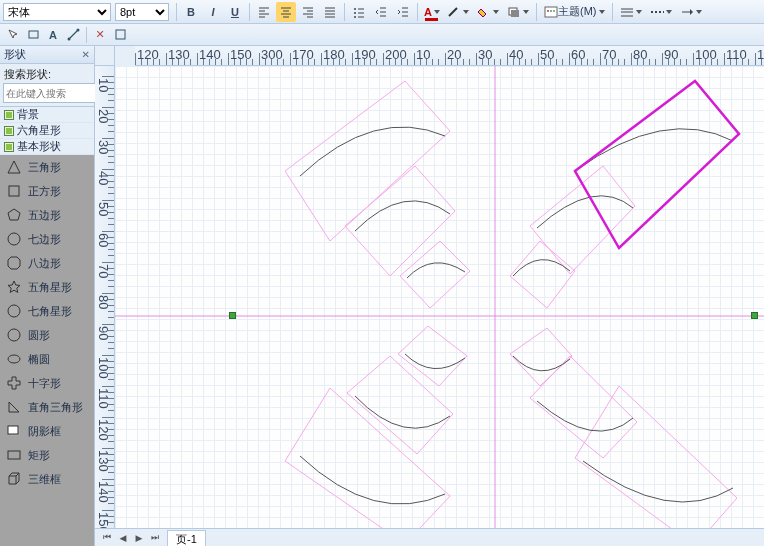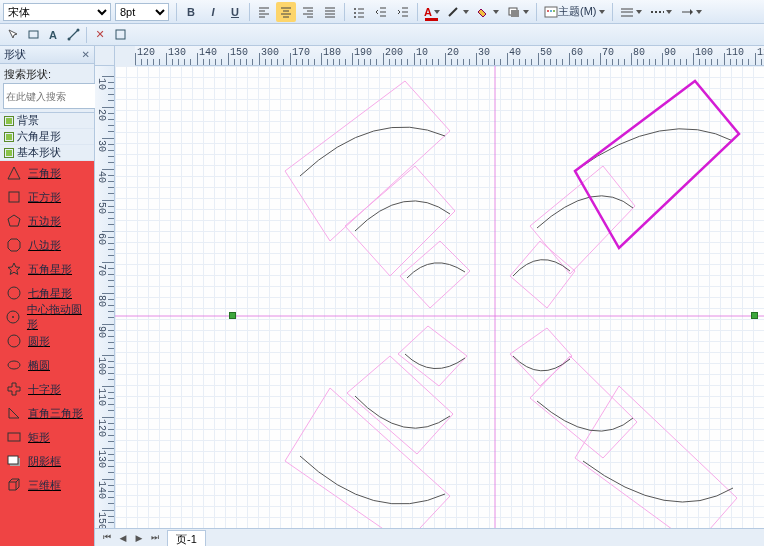--- a/index.html
+++ b/index.html
@@ -59,36 +59,36 @@
 .sidebar { width:95px; display:flex; flex-direction:column; background:#e6eef7; border-right:1px solid #b3c8df; }
 .side-header {
   height:18px; background:linear-gradient(#eaf2fb,#d6e3f2);
   border-bottom:1px solid #b5c9e0;
   display:flex; align-items:center; padding:0 4px;
   font-size:11px; color:#20314e; position:relative;
 }
 .side-close { position:absolute; right:4px; font-size:10px; color:#5b6d85; cursor:pointer; }
 .search-label { font-size:11px; padding:3px 4px 1px; color:#222; }
 .search-row { display:flex; padding:0 3px 3px; gap:2px; }
-.search-input { flex:1; height:26px; font-size:10px; border:1px solid #a9bfd6; padding:0 2px; }
+.search-input { flex:1; height:20px; font-size:10px; border:1px solid #a9bfd6; padding:0 2px; }
 .search-go { width:18px; height:18px; background:#6da33a; color:#fff; display:flex;align-items:center;justify-content:center; font-size:11px; cursor:pointer; }
 .cat-list { border-top:1px solid #b5c9e0; }
 .cat-item { display:flex; align-items:center; height:16px; padding:0 4px; font-size:11px; color:#1a2a45; border-bottom:1px solid #dce6f2; cursor:pointer; }
 .cat-icon { width:10px;height:10px; border:1px solid #5a8a2a; margin-right:3px; position:relative; }
 .cat-icon::before { content:""; position:absolute; inset:1px; background:#8bc34a; }
-.shape-list { flex:1; overflow-y:auto; background:#ef4444;text-decoration:underline; }
+.shape-list { flex:1; overflow-y:auto; background:#a3a3a3; }
 .shape-item { display:flex; align-items:center; height:24px; padding:0 5px; font-size:11px; color:#1a2a45; cursor:pointer; }
 .shape-glyph { width:18px; height:18px; margin-right:5px; display:flex; align-items:center; justify-content:center; }
 
 .canvas-wrap { flex:1; display:flex; flex-direction:column; overflow:hidden; }
 .rulers { position:relative; display:flex; }
 .ruler-h { height:20px; flex:1; background:linear-gradient(#f0f5fb,#e2ecf7); border-bottom:1px solid #b5c9e0; margin-left:20px; position:relative; overflow:hidden; }
 .ruler-tick { position:absolute; border-left:1px solid #6b7d93; height:6px; bottom:0; }
 .ruler-tick.major { height:12px; }
-.ruler-label { position:absolute; font-size:10px; color:#3a4a60; top:1px;font-family:Liberation Mono, monospace; }
+.ruler-label { position:absolute; font-size:13px; color:#3a4a60; top:1px; }
 .canvas-body { flex:1; display:flex; overflow:hidden; }
 .ruler-v { width:20px; background:linear-gradient(90deg,#f0f5fb,#e2ecf7); border-right:1px solid #b5c9e0; position:relative; overflow:hidden; }
 .ruler-v .ruler-tick { border-left:none; border-top:1px solid #6b7d93; width:6px; height:0; right:0; bottom:auto; }
 .ruler-v .ruler-tick.major { width:12px; }
 .ruler-v .ruler-label { writing-mode:vertical-rl; left:1px; top:auto; transform:none; }
 .canvas {
   flex:1; position:relative; overflow:hidden;
   background-color:#fefefe;
   background-image:
     linear-gradient(#e8eef6 1px,transparent 1px),
@@ -294,20 +294,28 @@
           <span class="shape-glyph">
             <svg width="16" height="16">
               <path d="M8 2l6 4-2 7H4l-2-7z" fill="none" stroke="#333"></path>
             </svg>
           </span>
           <span>五边形</span>
         </div>
       <div class="shape-item">
           <span class="shape-glyph">
             <svg width="16" height="16">
+              <circle cx="8" cy="8" r="6" fill="none" stroke="#333"></circle>
+            </svg>
+          </span>
+          <span>七边形</span>
+        </div>
+      <div class="shape-item">
+          <span class="shape-glyph">
+            <svg width="16" height="16">
               <path d="M5 2h6l3 3v6l-3 3H5l-3-3V5z" fill="none" stroke="#333"></path>
             </svg>
           </span>
           <span>八边形</span>
         </div>
       <div class="shape-item">
           <span class="shape-glyph">
             <svg width="16" height="16">
               <path d="M8 2l1.8 4 4.2.4-3.2 2.8 1 4.2L8 11.2l-3.8 2.2 1-4.2L2 6.4l4.2-.4z" fill="none" stroke="#333"></path>
             </svg>
@@ -319,29 +327,20 @@
             <svg width="16" height="16">
               <circle cx="8" cy="8" r="6" fill="none" stroke="#333"></circle>
             </svg>
           </span>
           <span>七角星形</span>
         </div>
       <div class="shape-item">
           <span class="shape-glyph">
             <svg width="16" height="16">
               <circle cx="8" cy="8" r="6" fill="none" stroke="#333"></circle>
-              <circle cx="8" cy="8" r="1" fill="#333"></circle>
-            </svg>
-          </span>
-          <span>中心拖动圆形</span>
-        </div>
-      <div class="shape-item">
-          <span class="shape-glyph">
-            <svg width="16" height="16">
-              <circle cx="8" cy="8" r="6" fill="none" stroke="#333"></circle>
             </svg>
           </span>
           <span>圆形</span>
         </div>
       <div class="shape-item">
           <span class="shape-glyph">
             <svg width="16" height="16">
               <ellipse cx="8" cy="8" rx="6" ry="4" fill="none" stroke="#333"></ellipse>
             </svg>
           </span>
@@ -355,37 +354,37 @@
           </span>
           <span>十字形</span>
         </div>
       <div class="shape-item">
           <span class="shape-glyph">
             <svg width="16" height="16">
               <path d="M3 13h10L3 3z" fill="none" stroke="#333"></path>
             </svg>
           </span>
           <span>直角三角形</span>
-        </div>
-      <div class="shape-item">
-          <span class="shape-glyph">
-            <svg width="16" height="16">
-              <rect x="2" y="4" width="12" height="8" fill="none" stroke="#333"></rect>
-            </svg>
-          </span>
-          <span>矩形</span>
         </div>
       <div class="shape-item">
           <span class="shape-glyph">
             <svg width="16" height="16">
               <rect x="4" y="5" width="10" height="8" fill="#aaa"></rect>
               <rect x="2" y="3" width="10" height="8" fill="#fff" stroke="#333"></rect>
             </svg>
           </span>
           <span>阴影框</span>
+        </div>
+      <div class="shape-item">
+          <span class="shape-glyph">
+            <svg width="16" height="16">
+              <rect x="2" y="4" width="12" height="8" fill="none" stroke="#333"></rect>
+            </svg>
+          </span>
+          <span>矩形</span>
         </div>
       <div class="shape-item">
           <span class="shape-glyph">
             <svg width="16" height="16">
               <path d="M3 5l3-3h7v8l-3 3H3z M3 5h7v8 M10 5l3-3" fill="none" stroke="#333"></path>
             </svg>
           </span>
           <span>三维框</span>
         </div>
     </div>

